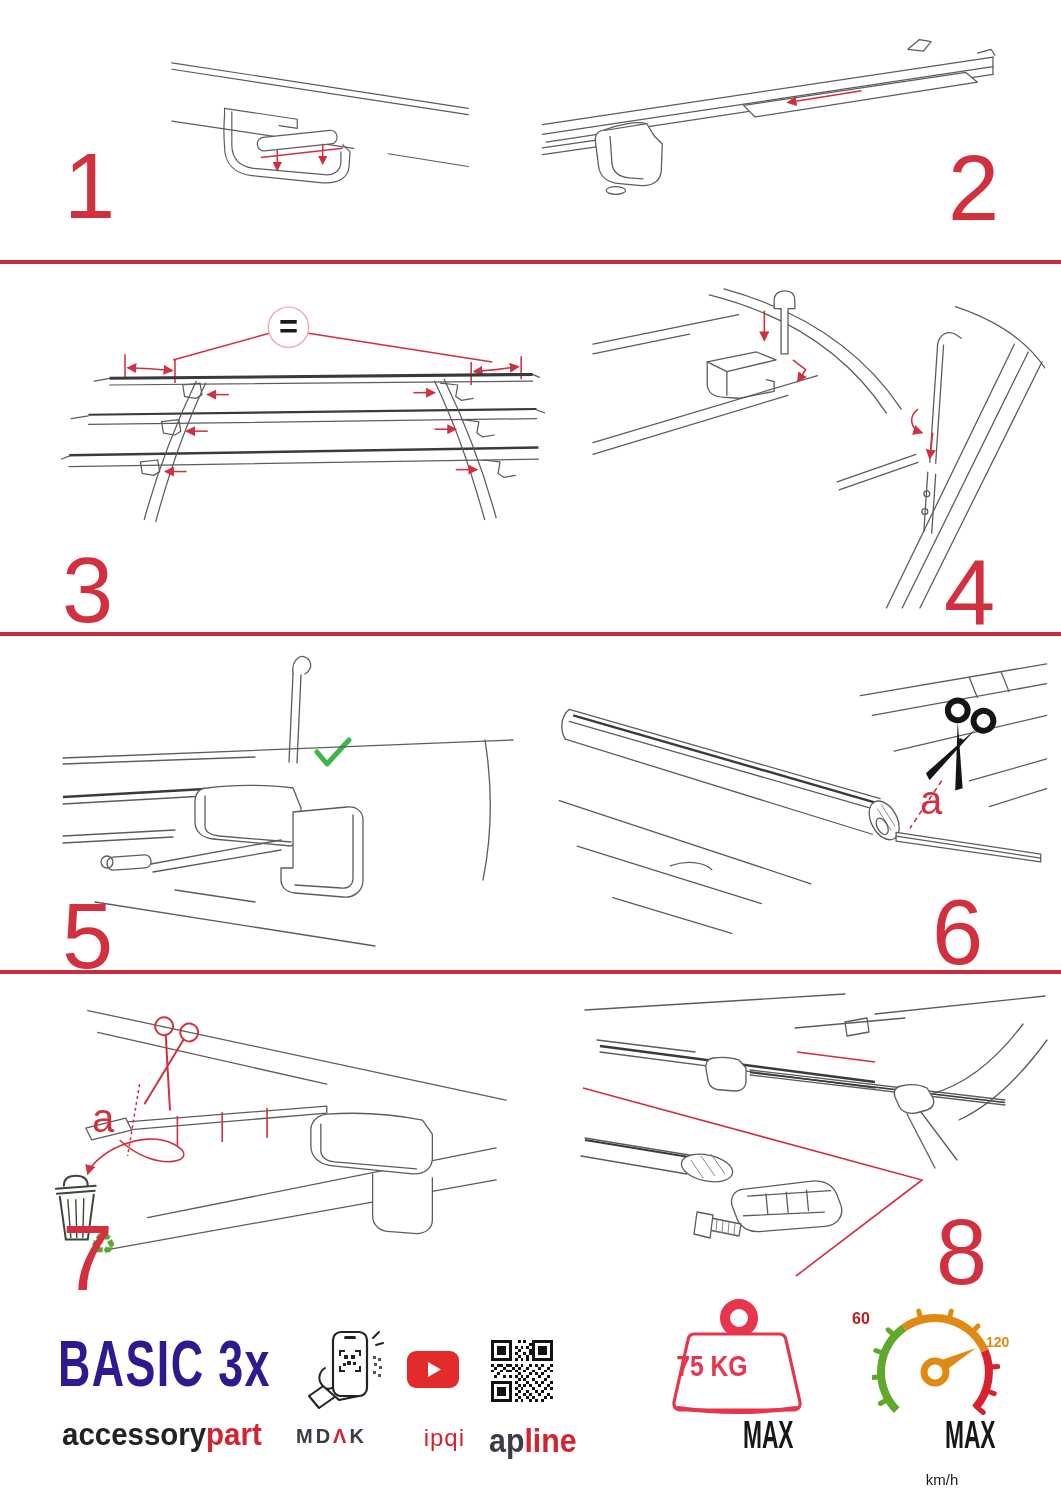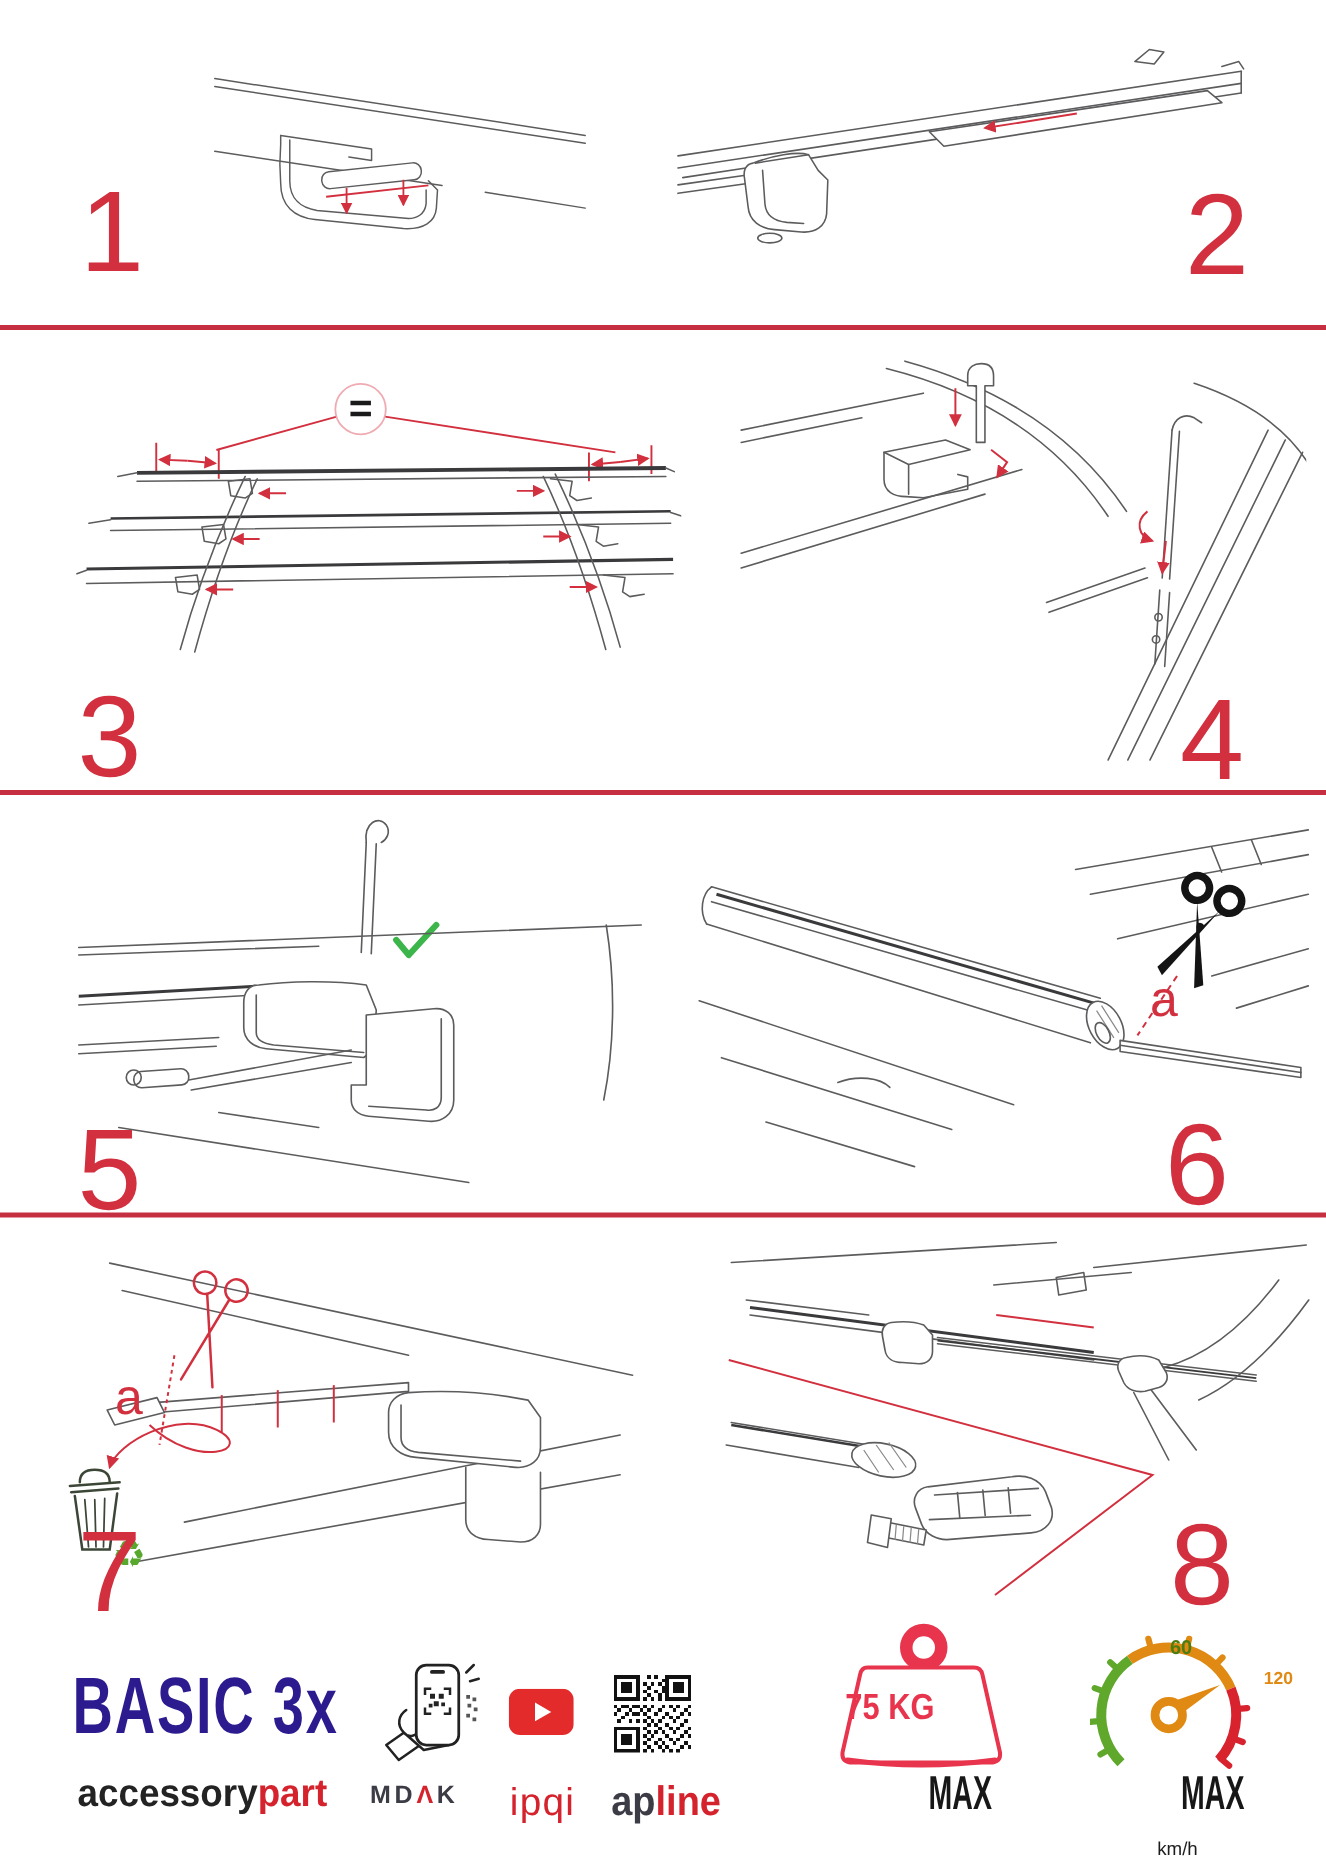--- a/index.html
+++ b/index.html
@@ -15,33 +15,33 @@
   .dk{stroke:#3a3a3c;}
   .rd{stroke:#d2303e;fill:none;stroke-width:1.6;}
   .logo-basic{position:absolute;left:58px;top:1332px;font-size:64px;line-height:1;font-weight:700;
               color:#2b1b8f;letter-spacing:2px;transform:scaleX(0.70);transform-origin:left top;}
   .logo-sub{position:absolute;left:62px;top:1419px;font-size:31px;line-height:1;font-weight:700;
             letter-spacing:0;transform:scaleX(0.95);transform-origin:left top;color:#232323;}
   .logo-sub .red{color:#d5232e;}
   .brand-mdak{position:absolute;left:296px;top:1426px;font-size:20px;font-weight:700;line-height:1;
               letter-spacing:3px;color:#3c3c46;}
   .brand-mdak .red{color:#d5232e;}
-  .brand-ipqi{position:absolute;left:403px;top:1426px;width:62px;text-align:center;font-size:31px;
+  .brand-ipqi{position:absolute;left:403px;top:1426px;width:62px;text-align:right;font-size:24px;
               line-height:1;color:#d5232e;font-weight:400;letter-spacing:1px;}
   .brand-apline{position:absolute;left:489px;top:1424px;font-size:33px;font-weight:700;line-height:1;
                color:#3c3c46;transform:scaleX(0.92);transform-origin:left top;}
   .brand-apline .red{color:#d5232e;}
   .w-value{position:absolute;left:670px;top:1352px;width:136px;text-align:left;font-size:29px;
            font-weight:700;color:#e8344c;line-height:1;}
   .w-value span{display:inline-block;transform:scaleX(0.85);}
   .max-label{position:absolute;width:140px;text-align:right;font-size:38px;font-weight:700;
              color:#171717;line-height:1;}
   .max-label span{display:inline-block;transform:scaleX(0.60);transform-origin:center top;}
-  .speed-low{position:absolute;left:936px;top:1311px;font-size:16px;font-weight:700;color:#4d7c0f;line-height:1;}
-  .speed-high{position:absolute;left:986px;top:1335px;font-size:14px;font-weight:700;color:#e08a14;line-height:1;margin-left:25px;}
+  .speed-low{position:absolute;left:852px;top:1311px;font-size:16px;font-weight:700;color:#b91c1c;line-height:1;}
+  .speed-high{position:absolute;left:986px;top:1335px;font-size:14px;font-weight:700;color:#e08a14;line-height:1;}
   .speed-unit{position:absolute;left:872px;top:1472px;width:140px;text-align:center;font-size:15px;
               color:#1c1c1c;line-height:1;}
 </style>
 </head>
 <body>
 
 <div class="page">
 
   <svg width="0" height="0" class="abs" aria-hidden="true">
     <defs>

